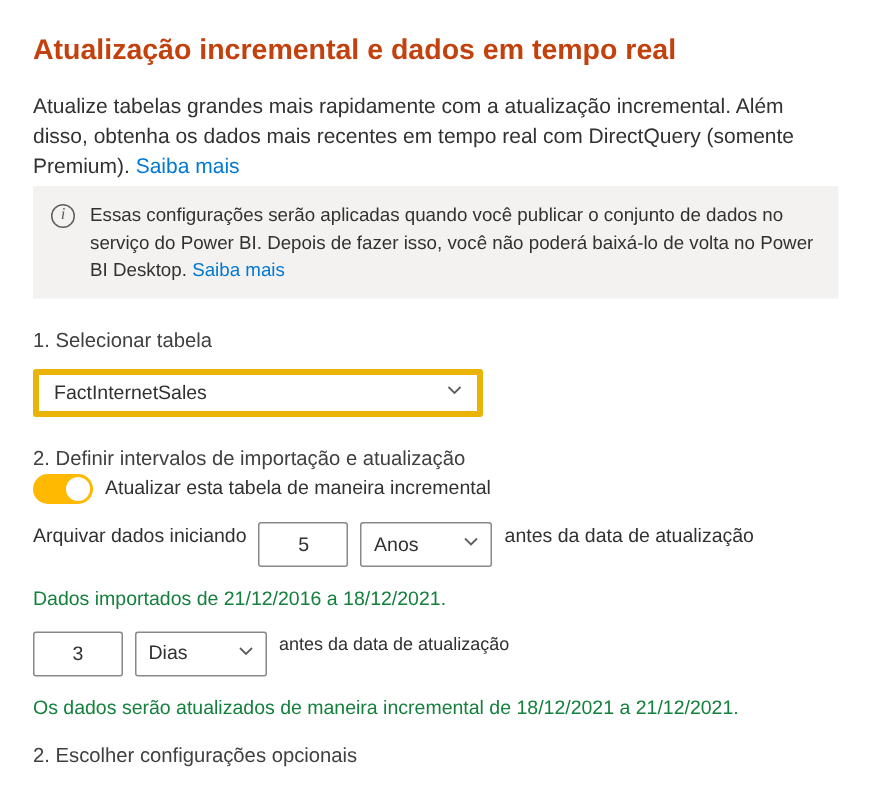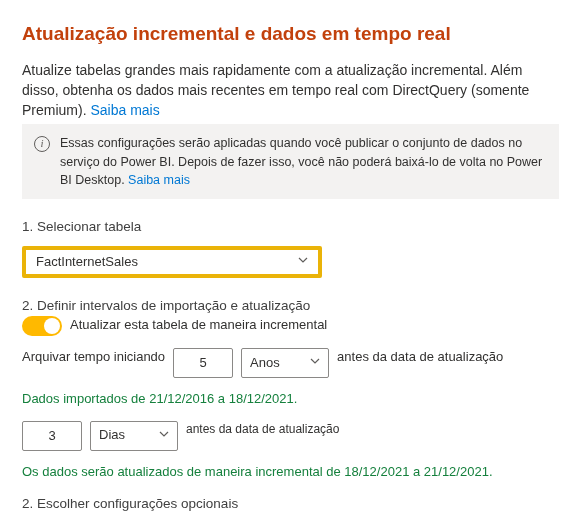--- a/index.html
+++ b/index.html
@@ -165,21 +165,21 @@
 </div>
 
 <div class="section-label sec2-sub">2. Definir intervalos de importação e atualização</div>
 
 <div class="row">
   <div class="toggle"></div>
   <span>Atualizar esta tabela de maneira incremental</span>
 </div>
 
 <div class="row">
-  <span>Arquivar tempo iniciando</span>
+  <span>Arquivar dados iniciando</span>
   <input class="num-input" value="5" style="">
   <div class="unit-dd">
     <span>Anos</span>
     <span class="chev">
       <svg width="10" height="6" viewBox="0 0 10 6">
           <path d="M1 1 L5 5 L9 1" stroke="#605e5c" stroke-width="1.2" fill="none"></path>
         </svg>
     </span>
   </div>
   <span>antes da data de atualização</span>

